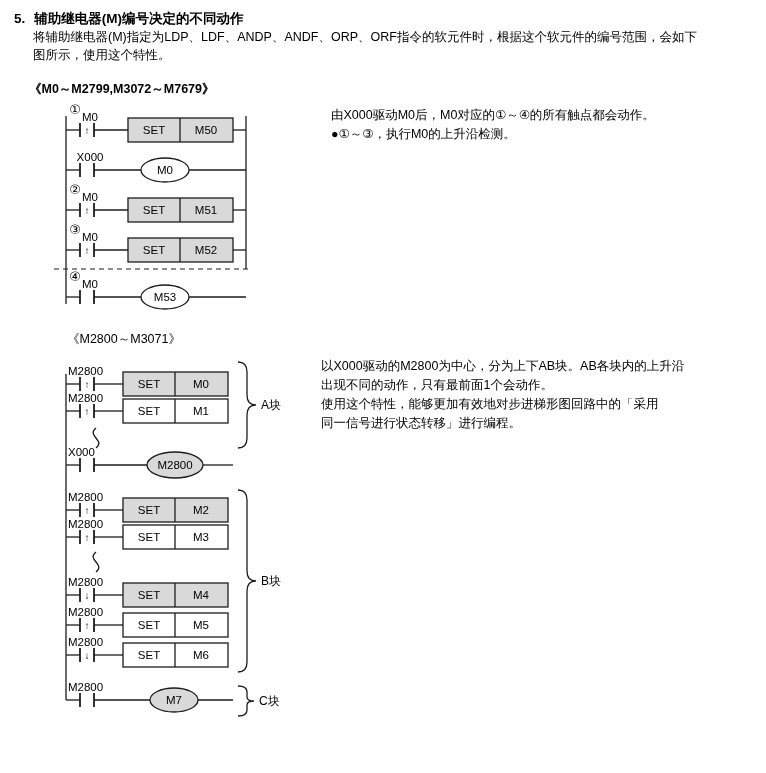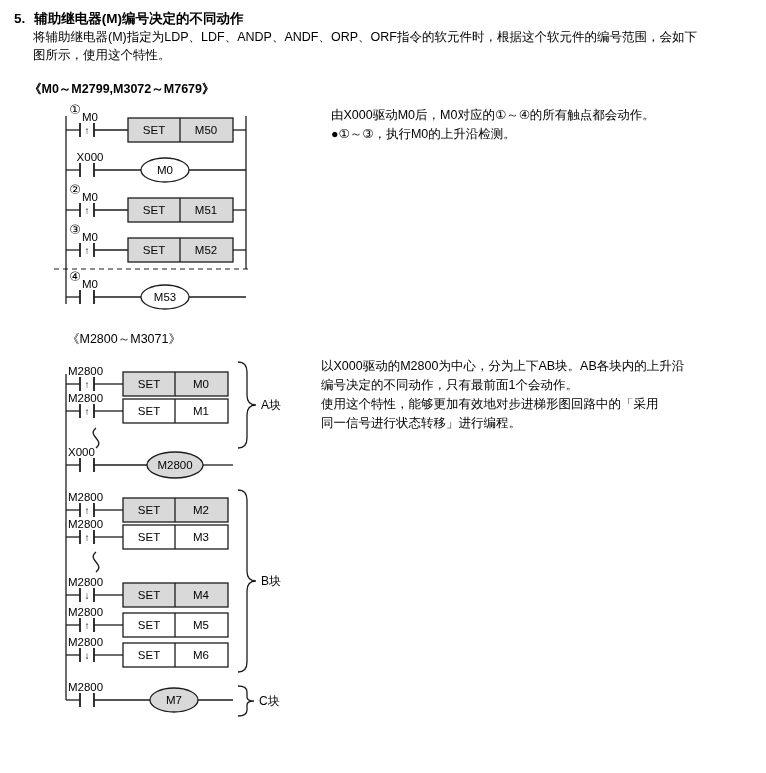--- a/index.html
+++ b/index.html
@@ -250,18 +250,18 @@
 
     <path d="M 210,140 Q 219,140 219,150 L 219,221 Q 219,231 228,231 Q 219,231 219,241 L 219,312 Q 219,322 210,322"></path>
     <text class="blk" x="233" y="235">B块</text>
 
     <path d="M 210,336 Q 219,336 219,342 L 219,347 Q 219,351 226,351 Q 219,351 219,355 L 219,360 Q 219,366 210,366"></path>
     <text class="blk" x="231" y="355">C块</text>
   </svg>
 
   <div class="notes notes2">
     <div>以X000驱动的M2800为中心，分为上下AB块。AB各块内的上升沿</div>
-    <div>编号决定的不同动作，只有最前面1个会动作。</div>
+    <div>出现不同的动作，只有最前面1个会动作。</div>
     <div>使用这个特性，能够更加有效地对步进梯形图回路中的「采用</div>
     <div>同一信号进行状态转移」进行编程。</div>
   </div>
 
 </div>
 
 </body></html>

